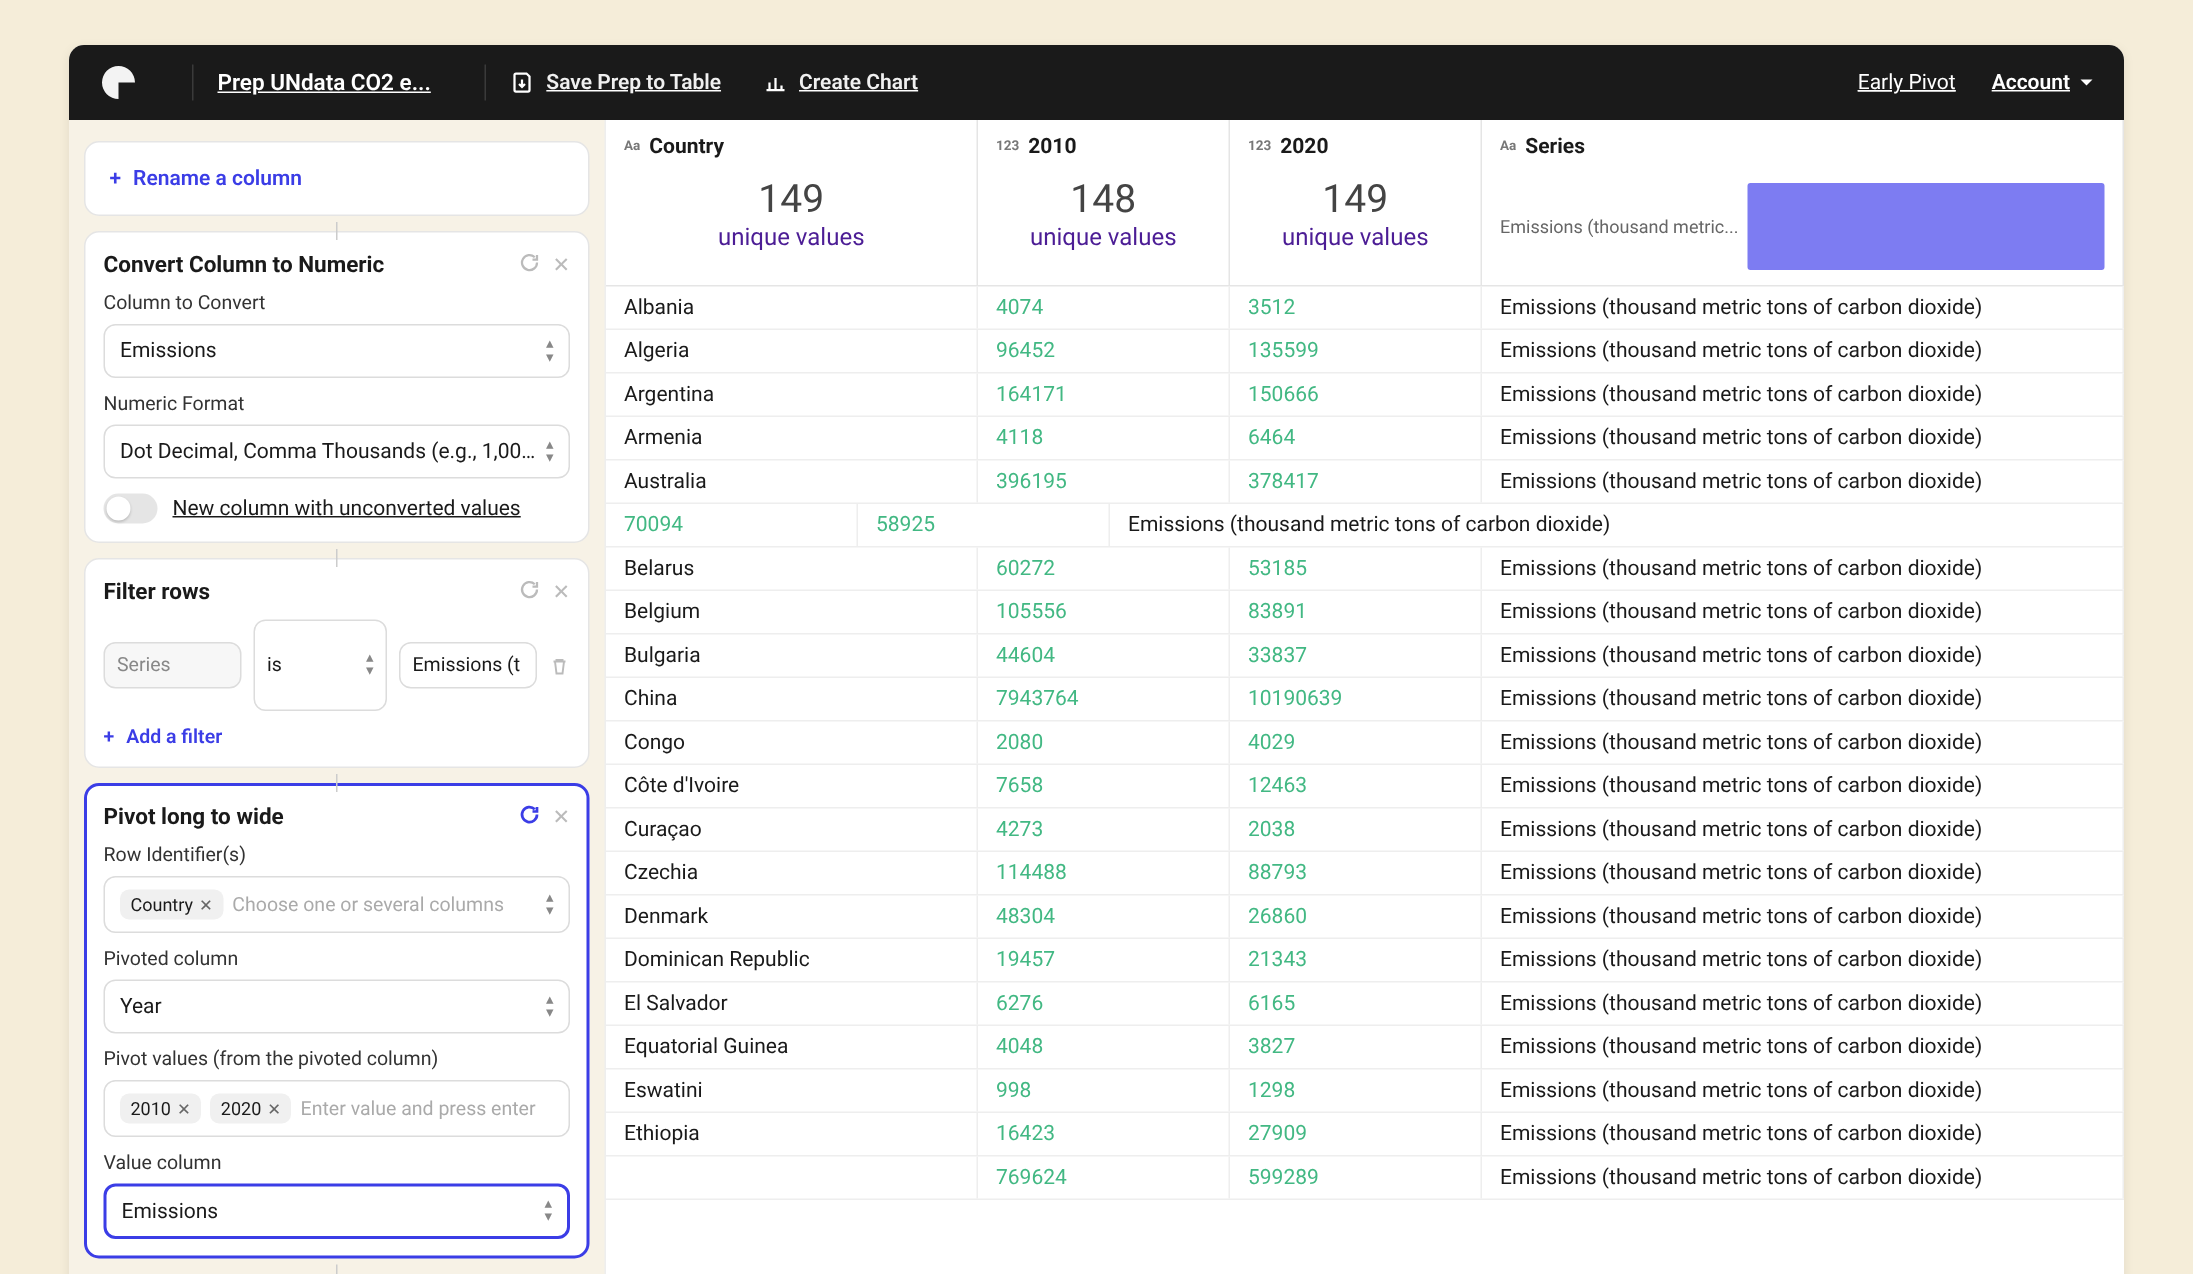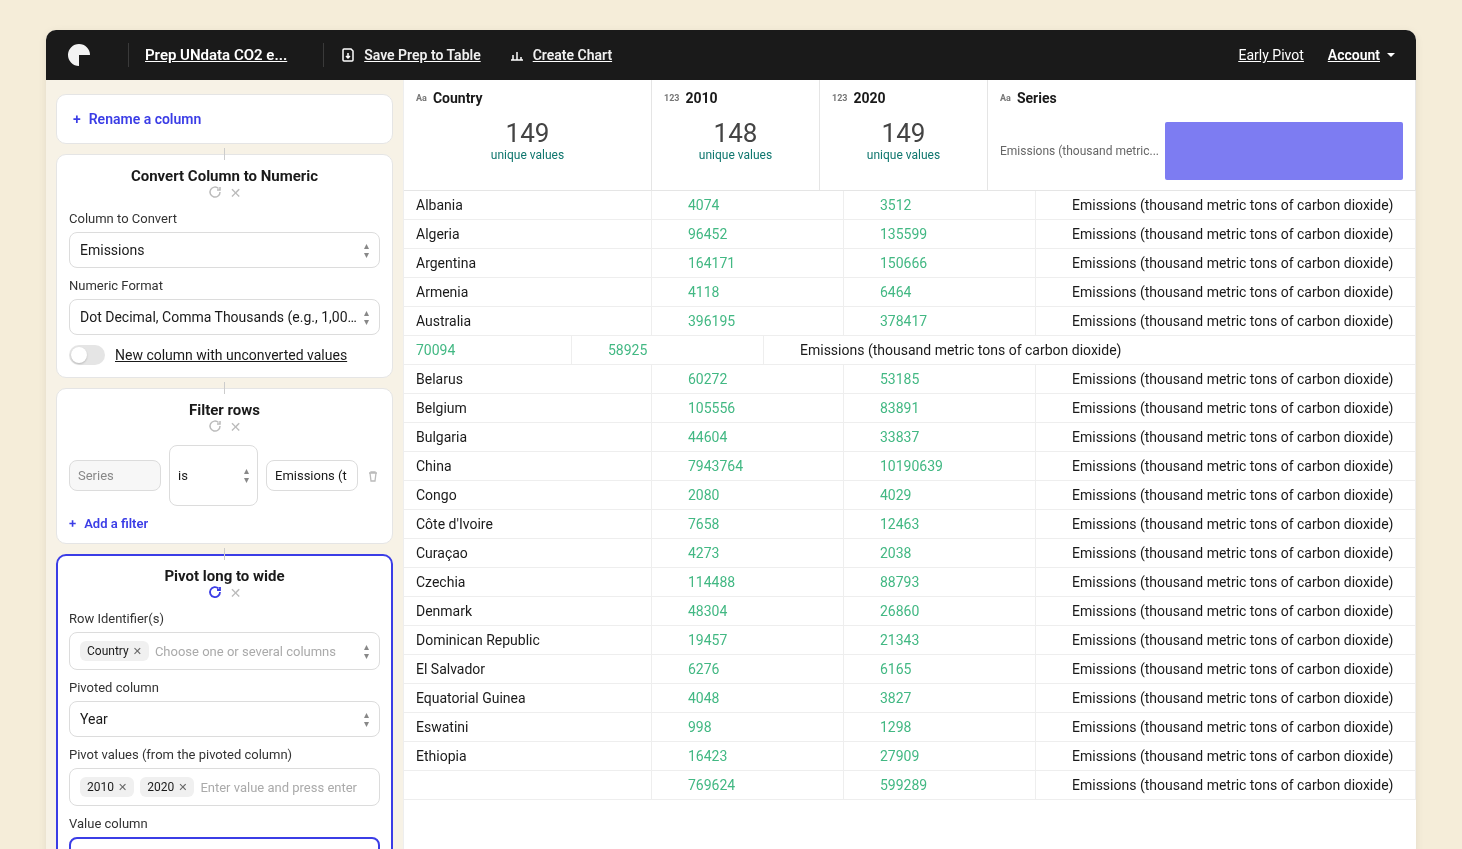--- a/index.html
+++ b/index.html
@@ -73,21 +73,20 @@
       gap: 8px;
       font-weight: 600;
       color: #3b3de6;
       padding: 4px;
     }
     .card-header {
       display: flex;
       align-items: center;
       justify-content: space-between;
       margin-bottom: 10px;
-      flex-direction: column;
     }
     .card-title { font-weight: 700; font-size: 15px; }
     .card-icons { display: flex; gap: 8px; color: #bbb; }
     .card-label { font-size: 13px; margin-bottom: 6px; color: #333; }
     .select-like, .input-like {
       width: 100%;
       border: 1px solid #dcdcdc;
       border-radius: 8px;
       padding: 8px 10px;
       background: #fff;
@@ -191,25 +190,25 @@
       font-size: 14px;
     }
     .th-country { width: 248px; }
     .th-2010 { width: 168px; }
     .th-2020 { width: 168px; }
     .th-series { flex: 1; }
     .th-label { display: flex; align-items: center; gap: 6px; font-weight: 700; }
     .type-badge { font-size: 9px; color: #777; font-weight: 700; }
     .th-stat { text-align: center; padding: 12px 0 6px; }
     .th-stat-num { font-size: 26px; font-weight: 400; color: #444; }
-    .th-stat-label { font-size: 12px; color: #0f766e; }
+    .th-stat-label { font-size: 16px; color: #4c1d95; }
     .series-preview { display: flex; gap: 6px; margin-top: 16px; align-items: center; }
     .series-text { font-size: 12px; color: #666; overflow: hidden; white-space: nowrap; text-overflow: ellipsis; }
     .series-bar { flex: 1; height: 58px; background: #7d7cf2; border-radius: 2px; }
-    .data-row { display: flex; border-bottom: 1px solid #eee; gap: 24px; }
+    .data-row { display: flex; border-bottom: 1px solid #eee; }
     .td { padding: 5px 12px; border-right: 1px solid #eee; font-size: 14px; display: flex; align-items: center; min-height: 28px; }
     .td-country { width: 248px; }
     .td-2010 { width: 168px; color: #42b883; }
     .td-2020 { width: 168px; color: #42b883; }
     .td-series { flex: 1; }
     .data-body { position: relative; }
     svg { display: block; }
   </style>
 </head>
 <body>

